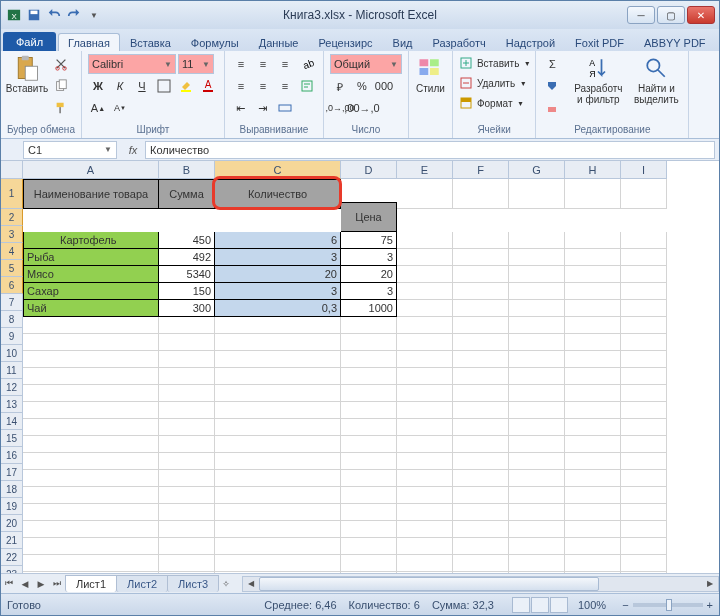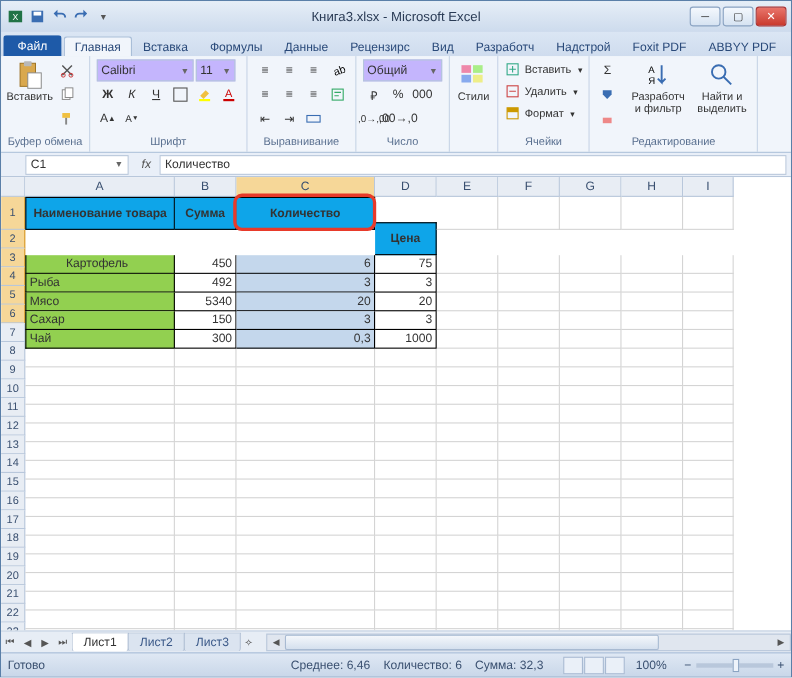--- a/index.html
+++ b/index.html
@@ -26,21 +26,21 @@
 .ribbon { height: 88px; background: #f1f5fb; border-bottom: 1px solid #a9bed8; display: flex; }
 .group { border-right: 1px solid #c7d4e6; padding: 3px 6px 1px; display: flex; flex-direction: column; justify-content: space-between; }
 .group-body { display: flex; gap: 4px; align-items: flex-start; flex: 1; }
 .group-label { text-align: center; font-size: 10px; color: #5a7090; padding-top: 1px; height: 14px; }
 .bigbtn { display: flex; flex-direction: column; align-items: center; gap: 2px; width: 40px; }
 .bigbtn .bigicon { width: 28px; height: 28px; }
 .bigbtn .lbl { font-size: 10px; text-align: center; line-height: 1.05; }
 .col { display: flex; flex-direction: column; gap: 2px; }
 .row { display: flex; gap: 2px; align-items: center; }
 .smbtn { width: 20px; height: 20px; border: 1px solid transparent; display: flex; align-items: center; justify-content: center; border-radius: 2px; }
-.combo { border: 1px solid #b4c5dc; background: #c4b5fd; height: 20px; display: flex; align-items: center; padding: 0 3px; }
+.combo { border: 1px solid #b4c5dc; background: #fca5a5; height: 20px; display: flex; align-items: center; padding: 0 3px; }
 .combo.font { width: 88px; }
 .combo.size { width: 36px; }
 .combo.num { width: 72px; }
 .combo .dd { margin-left: auto; font-size: 8px; color: #666; }
 .menuitem { display: flex; align-items: center; gap: 4px; height: 18px; font-size: 10px; }
 .menuitem .micon { width: 14px; height: 14px; }
 
 
 .fbar { height: 22px; background: #e9eff8; border-bottom: 1px solid #b8c7db; display: flex; align-items: center; }
 .namebox { width: 94px; border: 1px solid #b8c7db; background: #fff; height: 18px; margin-left: 22px; display: flex; align-items: center; padding: 0 4px; }
@@ -57,21 +57,21 @@
 .rowhdrs { position: absolute; left: 0; top: 18px; width: 22px; }
 .rowhdr { height: 17px; border-right: 1px solid #b8c7db; border-bottom: 1px solid #b8c7db; background: #e8edf4; display: flex; align-items: center; justify-content: center; font-size: 10px; color: #3a5070; }
 .rowhdr.tall { height: 30px; }
 .rowhdr.sel { background: #f6d798; border-right-color: #d99a2b; }
 .cells { position: absolute; left: 22px; top: 18px; }
 .crow { display: flex; }
 .cell { height: 17px; border-right: 1px solid #d4d4d4; border-bottom: 1px solid #d4d4d4; padding: 0 3px; display: flex; align-items: center; font-size: 11px; overflow: hidden; white-space: nowrap; }
 .cell.tall { height: 30px; }
 .cell.r { justify-content: flex-end; }
 .cell.c { justify-content: center; }
-.cell.hdrcell { background: #0ea5e9; font-weight: bold; }
+.cell.hdrcell { background: #a3a3a3; font-weight: normal; }
 .cell.green { background: #92d050; }
 .cell.blue { background: #c4d7ec; }
 .cell.bord { border-right: 1px solid #000; border-bottom: 1px solid #000; }
 .cell.bord-t { border-top: 1px solid #000; }
 .cell.bord-l { border-left: 1px solid #000; }
 .red-ring { position: absolute; border: 3px solid #e83a2a; border-radius: 8px; pointer-events: none; }
 
 
 .sheetbar { height: 20px; background: #e7edf5; border-top: 1px solid #b8c7db; display: flex; align-items: center; }
 .navbtn { width: 16px; height: 16px; display: flex; align-items: center; justify-content: center; font-size: 9px; color: #555; }

